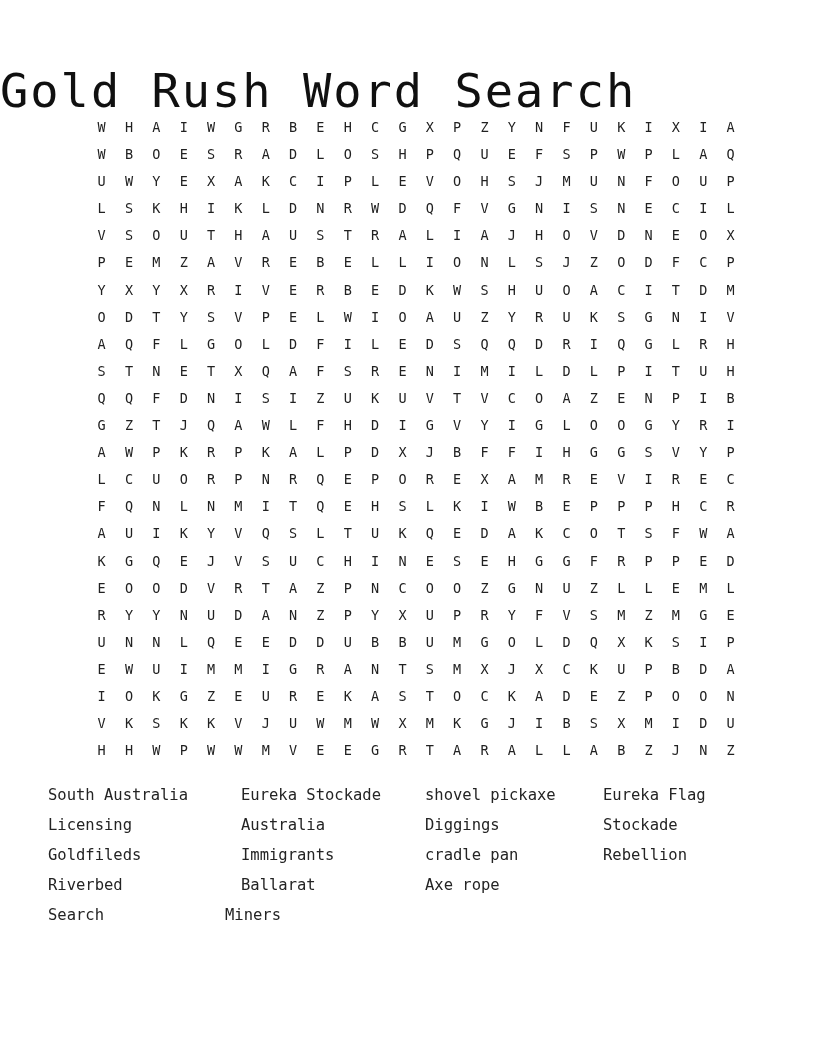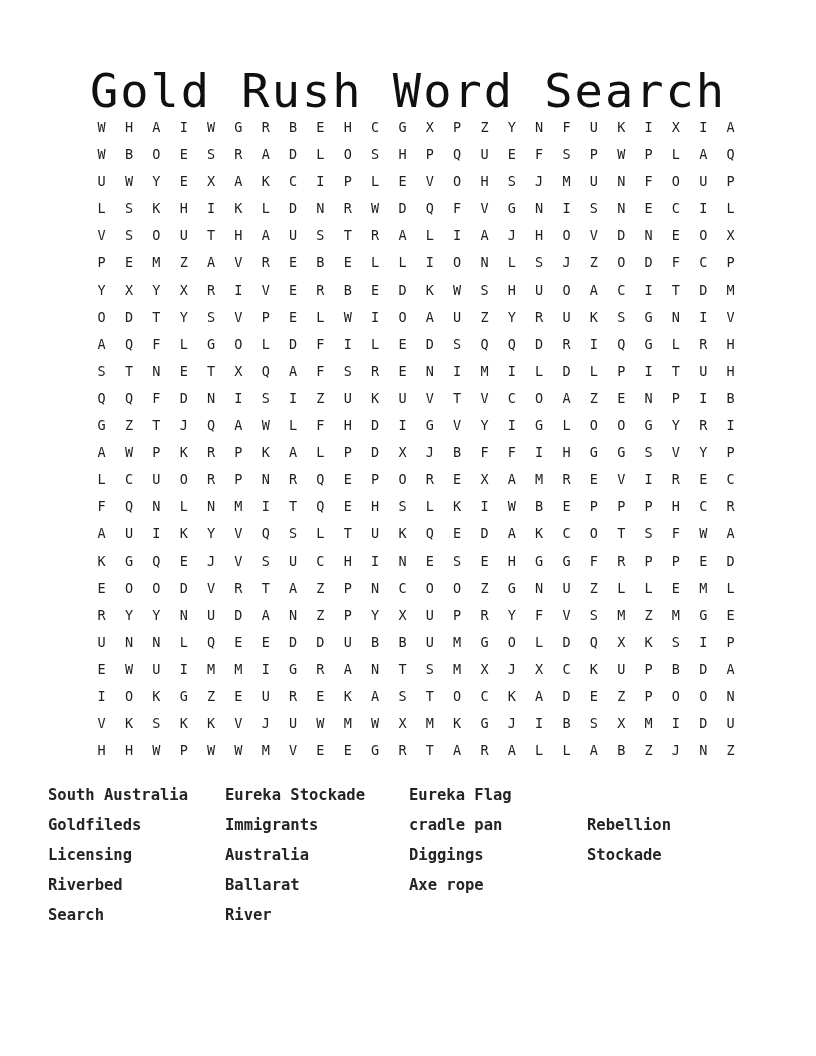--- a/index.html
+++ b/index.html
@@ -23,21 +23,20 @@
     height: 1056px;
     box-sizing: border-box;
   }
 
   
   .title {
     position: absolute;
     top: 34px;
     left: 0;
     width: 816px;
-    text-align: center;
     font-family: "DejaVu Sans Mono", "Liberation Mono", monospace;
     font-size: 47px;
     font-weight: 400;
     letter-spacing: 2.0px;
     color: #101010;
     white-space: nowrap;
     line-height: 1.1;
   }
 
   
@@ -65,38 +64,37 @@
     color: #212121;
     user-select: none;
   }
 
   
   .wordlist {
     position: absolute;
     top: 780px;
     left: 48px;
     width: 720px;
-    font-weight: bold;
   }
   .word-row {
     display: flex;
     flex-direction: row;
     height: 30px;
     align-items: flex-start;
   }
   .word-cell {
     font-family: "DejaVu Sans Mono", "Liberation Mono", monospace;
     font-size: 15.5px;
     line-height: 30px;
     color: #242424;
     white-space: nowrap;
     overflow: visible;
   }
   .word-cell.c0 { width: 177px; min-width: 177px; }
-  .word-cell.c1 { width: 184px; min-width: 184px; }
+  .word-cell.c1 { width: 184px; min-width: 184px; margin-left: 16px; }
   .word-cell.c2 { width: 178px; min-width: 178px; }
   .word-cell.c3 { width: 181px; min-width: 181px; }
   .word-cell.empty { color: transparent; }
 </style>
 </head>
 <body>
 
 <div class="page">
 
   <h1 class="title">Gold Rush Word Search</h1>
@@ -725,38 +723,39 @@
         <span class="grid-cell">J</span>
         <span class="grid-cell">N</span>
         <span class="grid-cell">Z</span>
       </div>
     </div>
 
   <div class="wordlist" id="word-list">
       <div class="word-row">
         <span class="word-cell c0">South Australia</span>
         <span class="word-cell c1">Eureka Stockade</span>
+        <span class="word-cell c2">shovel pickaxe</span>
         <span class="word-cell c3">Eureka Flag</span>
+      </div>
+      <div class="word-row">
+        <span class="word-cell c0">Licensing</span>
+        <span class="word-cell c1">Australia</span>
+        <span class="word-cell c2">Diggings</span>
+        <span class="word-cell c3">Stockade</span>
       </div>
       <div class="word-row">
         <span class="word-cell c0">Goldfileds</span>
         <span class="word-cell c1">Immigrants</span>
         <span class="word-cell c2">cradle pan</span>
         <span class="word-cell c3">Rebellion</span>
       </div>
       <div class="word-row">
-        <span class="word-cell c0">Licensing</span>
-        <span class="word-cell c1">Australia</span>
-        <span class="word-cell c2">Diggings</span>
-        <span class="word-cell c3">Stockade</span>
-      </div>
-      <div class="word-row">
         <span class="word-cell c0">Riverbed</span>
         <span class="word-cell c1">Ballarat</span>
         <span class="word-cell c3">Axe rope</span>
       </div>
       <div class="word-row">
         <span class="word-cell c0">Search</span>
-        <span class="word-cell c2">River</span>
+        <span class="word-cell c2">Miners</span>
       </div>
     </div>
 
 </div>
 
 </body></html>

